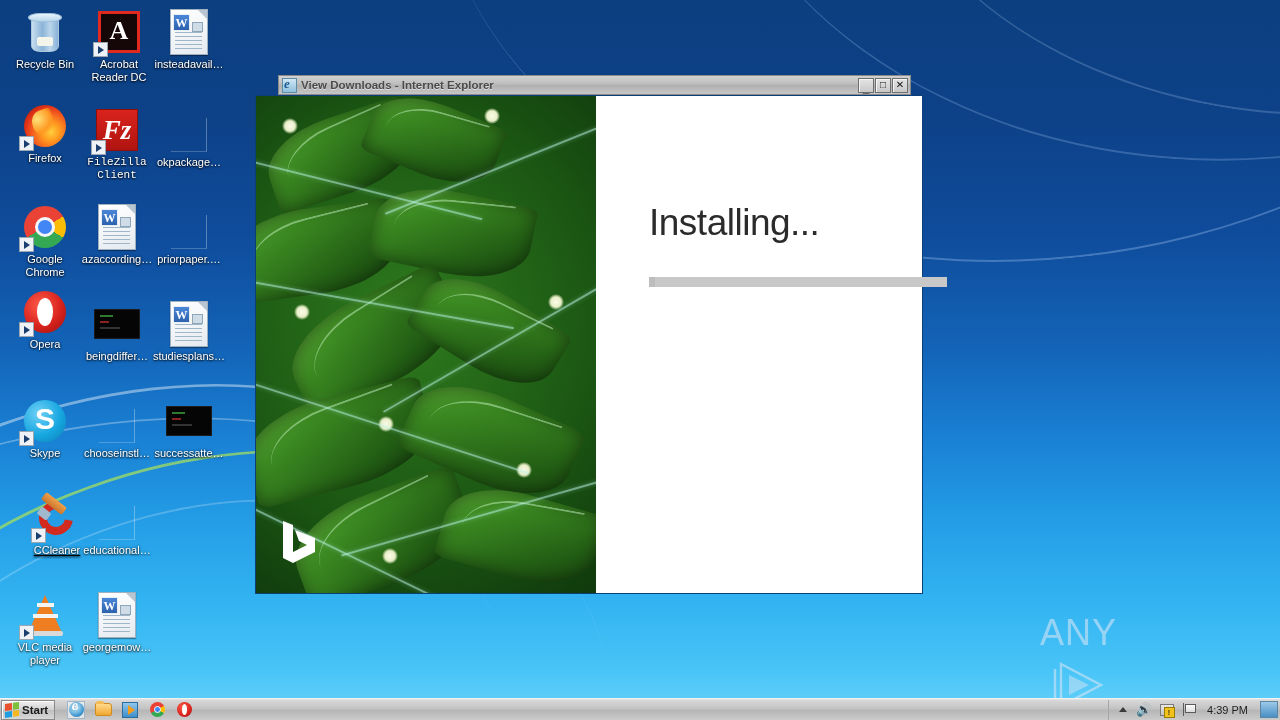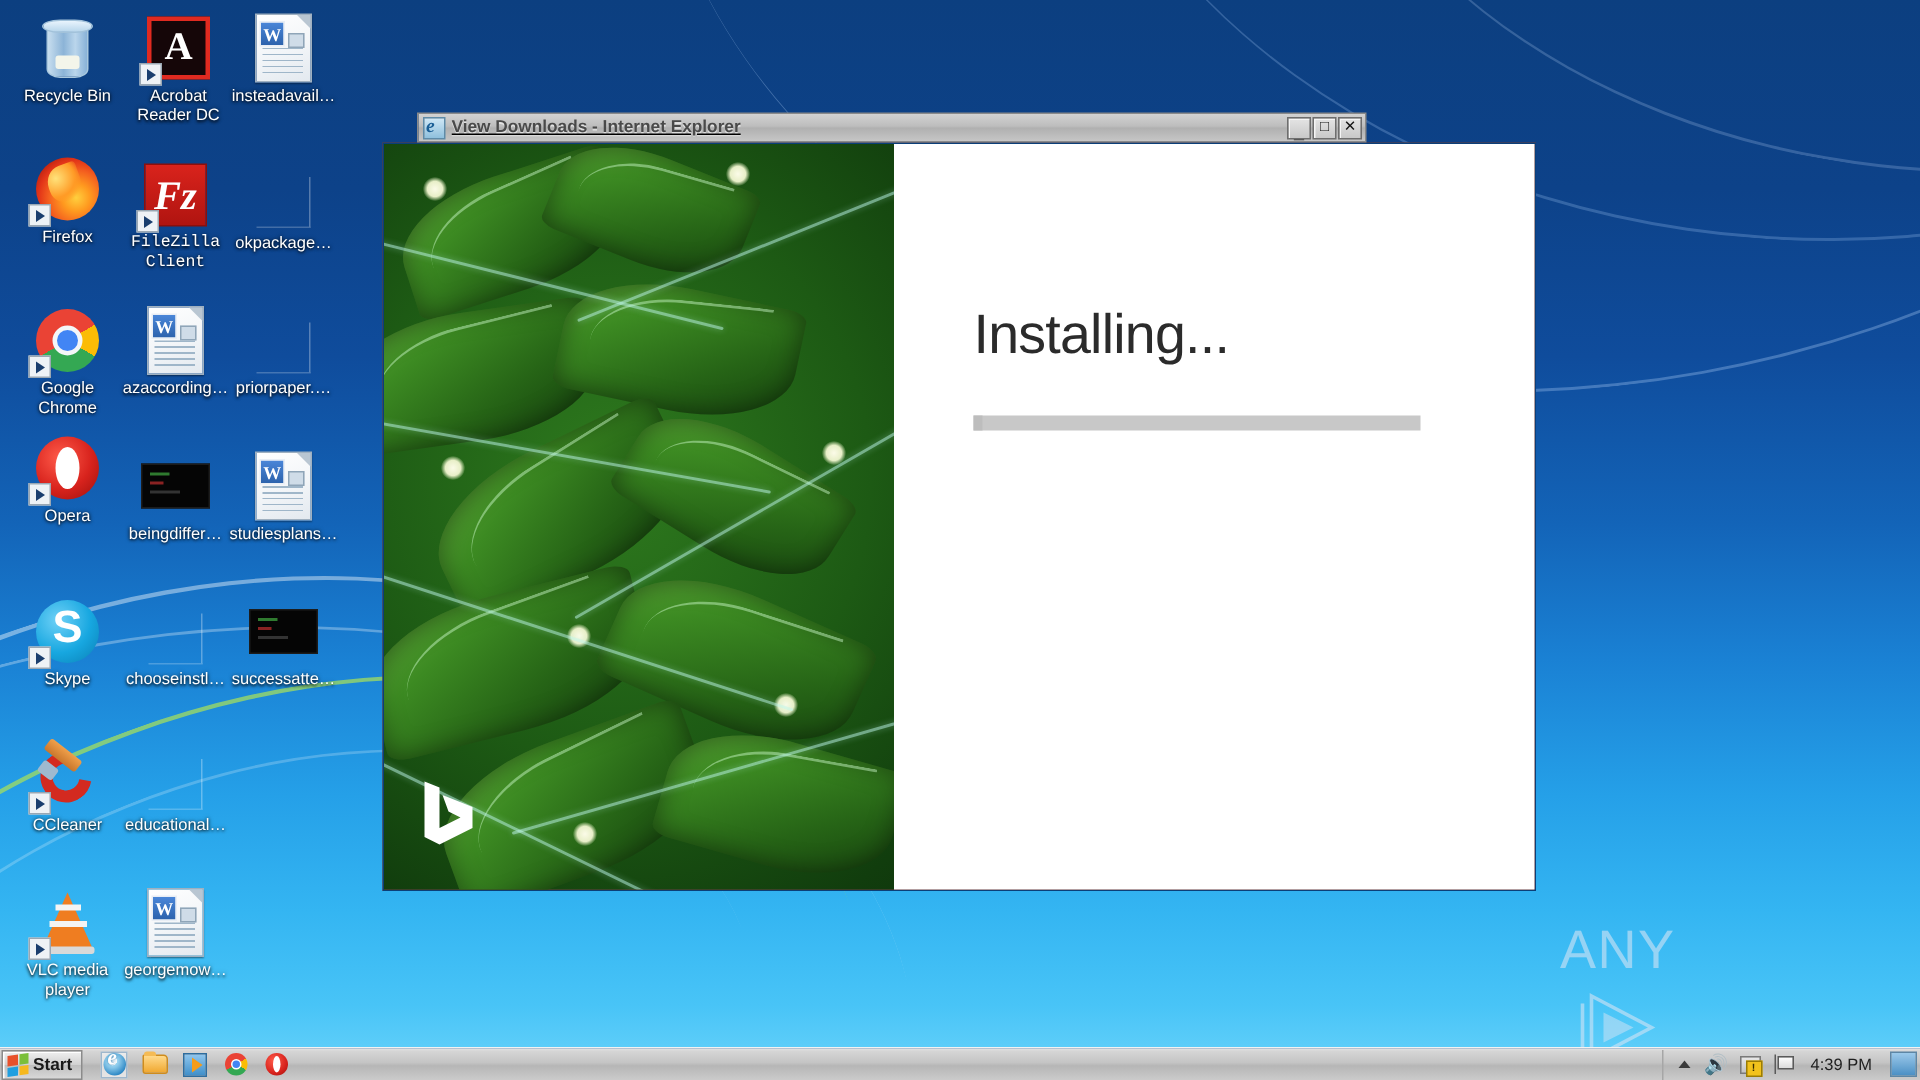--- a/index.html
+++ b/index.html
@@ -348,21 +348,20 @@
   .vlc .base {
     position: absolute; left: 2px; bottom: 1px; width: 36px; height: 5px;
     background: #d9d9d9; border-radius: 2px;
   }
 
   
   #ie-window {
     position: absolute; left: 278px; top: 75px;
     width: 547px; height: 20px;
     z-index: 20;
-    text-decoration: underline;
   }
   #ie-titlebar {
     width: 633px; height: 20px;
     background: linear-gradient(to bottom,#d2d2d2 0%,#bdbdbd 45%,#b0b0b0 52%,#c6c6c6 100%);
     border: 1px solid #8a8a8a;
     display: flex; align-items: center;
     padding: 0 2px 0 3px;
   }
   #ie-titlebar .tb-icon {
     width: 15px; height: 15px; margin-right: 4px;
@@ -395,22 +394,22 @@
     position: absolute; left: 50%; top: 50%;
     transform: translate(-50%,-50%);
     font-size: 10px; color: #111; line-height: 1;
     font-family: "Liberation Sans", sans-serif;
   }
   .tb-min .g { top: 72%; font-size: 12px; font-weight: bold; }
 
   
   #ie-content {
     position: absolute; left: 255px; top: 95px;
-    width: 769px; height: 499px;
-    background: #c2410c;
+    width: 668px; height: 499px;
+    background: #eab308;
     border: 1px solid #0b3f78;
     display: flex;
     z-index: 15;
   }
   #bing-image {
     width: 340px; height: 497px;
     position: relative; overflow: hidden;
     background:
       radial-gradient(ellipse 120% 90% at 45% 45%, #2e7a1e 0%, #1d5a14 42%, #113d0d 72%, #0a2a08 100%);
     flex: 0 0 auto;
@@ -776,21 +775,21 @@
       <div class="icon-cell" style="left: 152px; top: 397px;">
         <div class="icon-art">
           <span class="console-ico">
                       <span class="c-l1"></span>
             <span class="c-l2"></span>
             <span class="c-l3"></span>
                     </span>
         </div>
         <div class="icon-label" style="white-space: pre-line;">successatte…</div>
       </div>
-      <div class="icon-cell" style="left: 8px; top: 494px;">
+      <div class="icon-cell" style="left: 20px; top: 494px; text-decoration: underline;">
         <div class="icon-art">
           <span class="ccl">
                        <span class="c-ring"></span>
             <span class="c-brush"></span>
             <span class="c-bristle"></span>
                      </span>
           <span class="shortcut-arrow"></span>
         </div>
         <div class="icon-label" style="white-space: pre-line;">CCleaner</div>
       </div>

